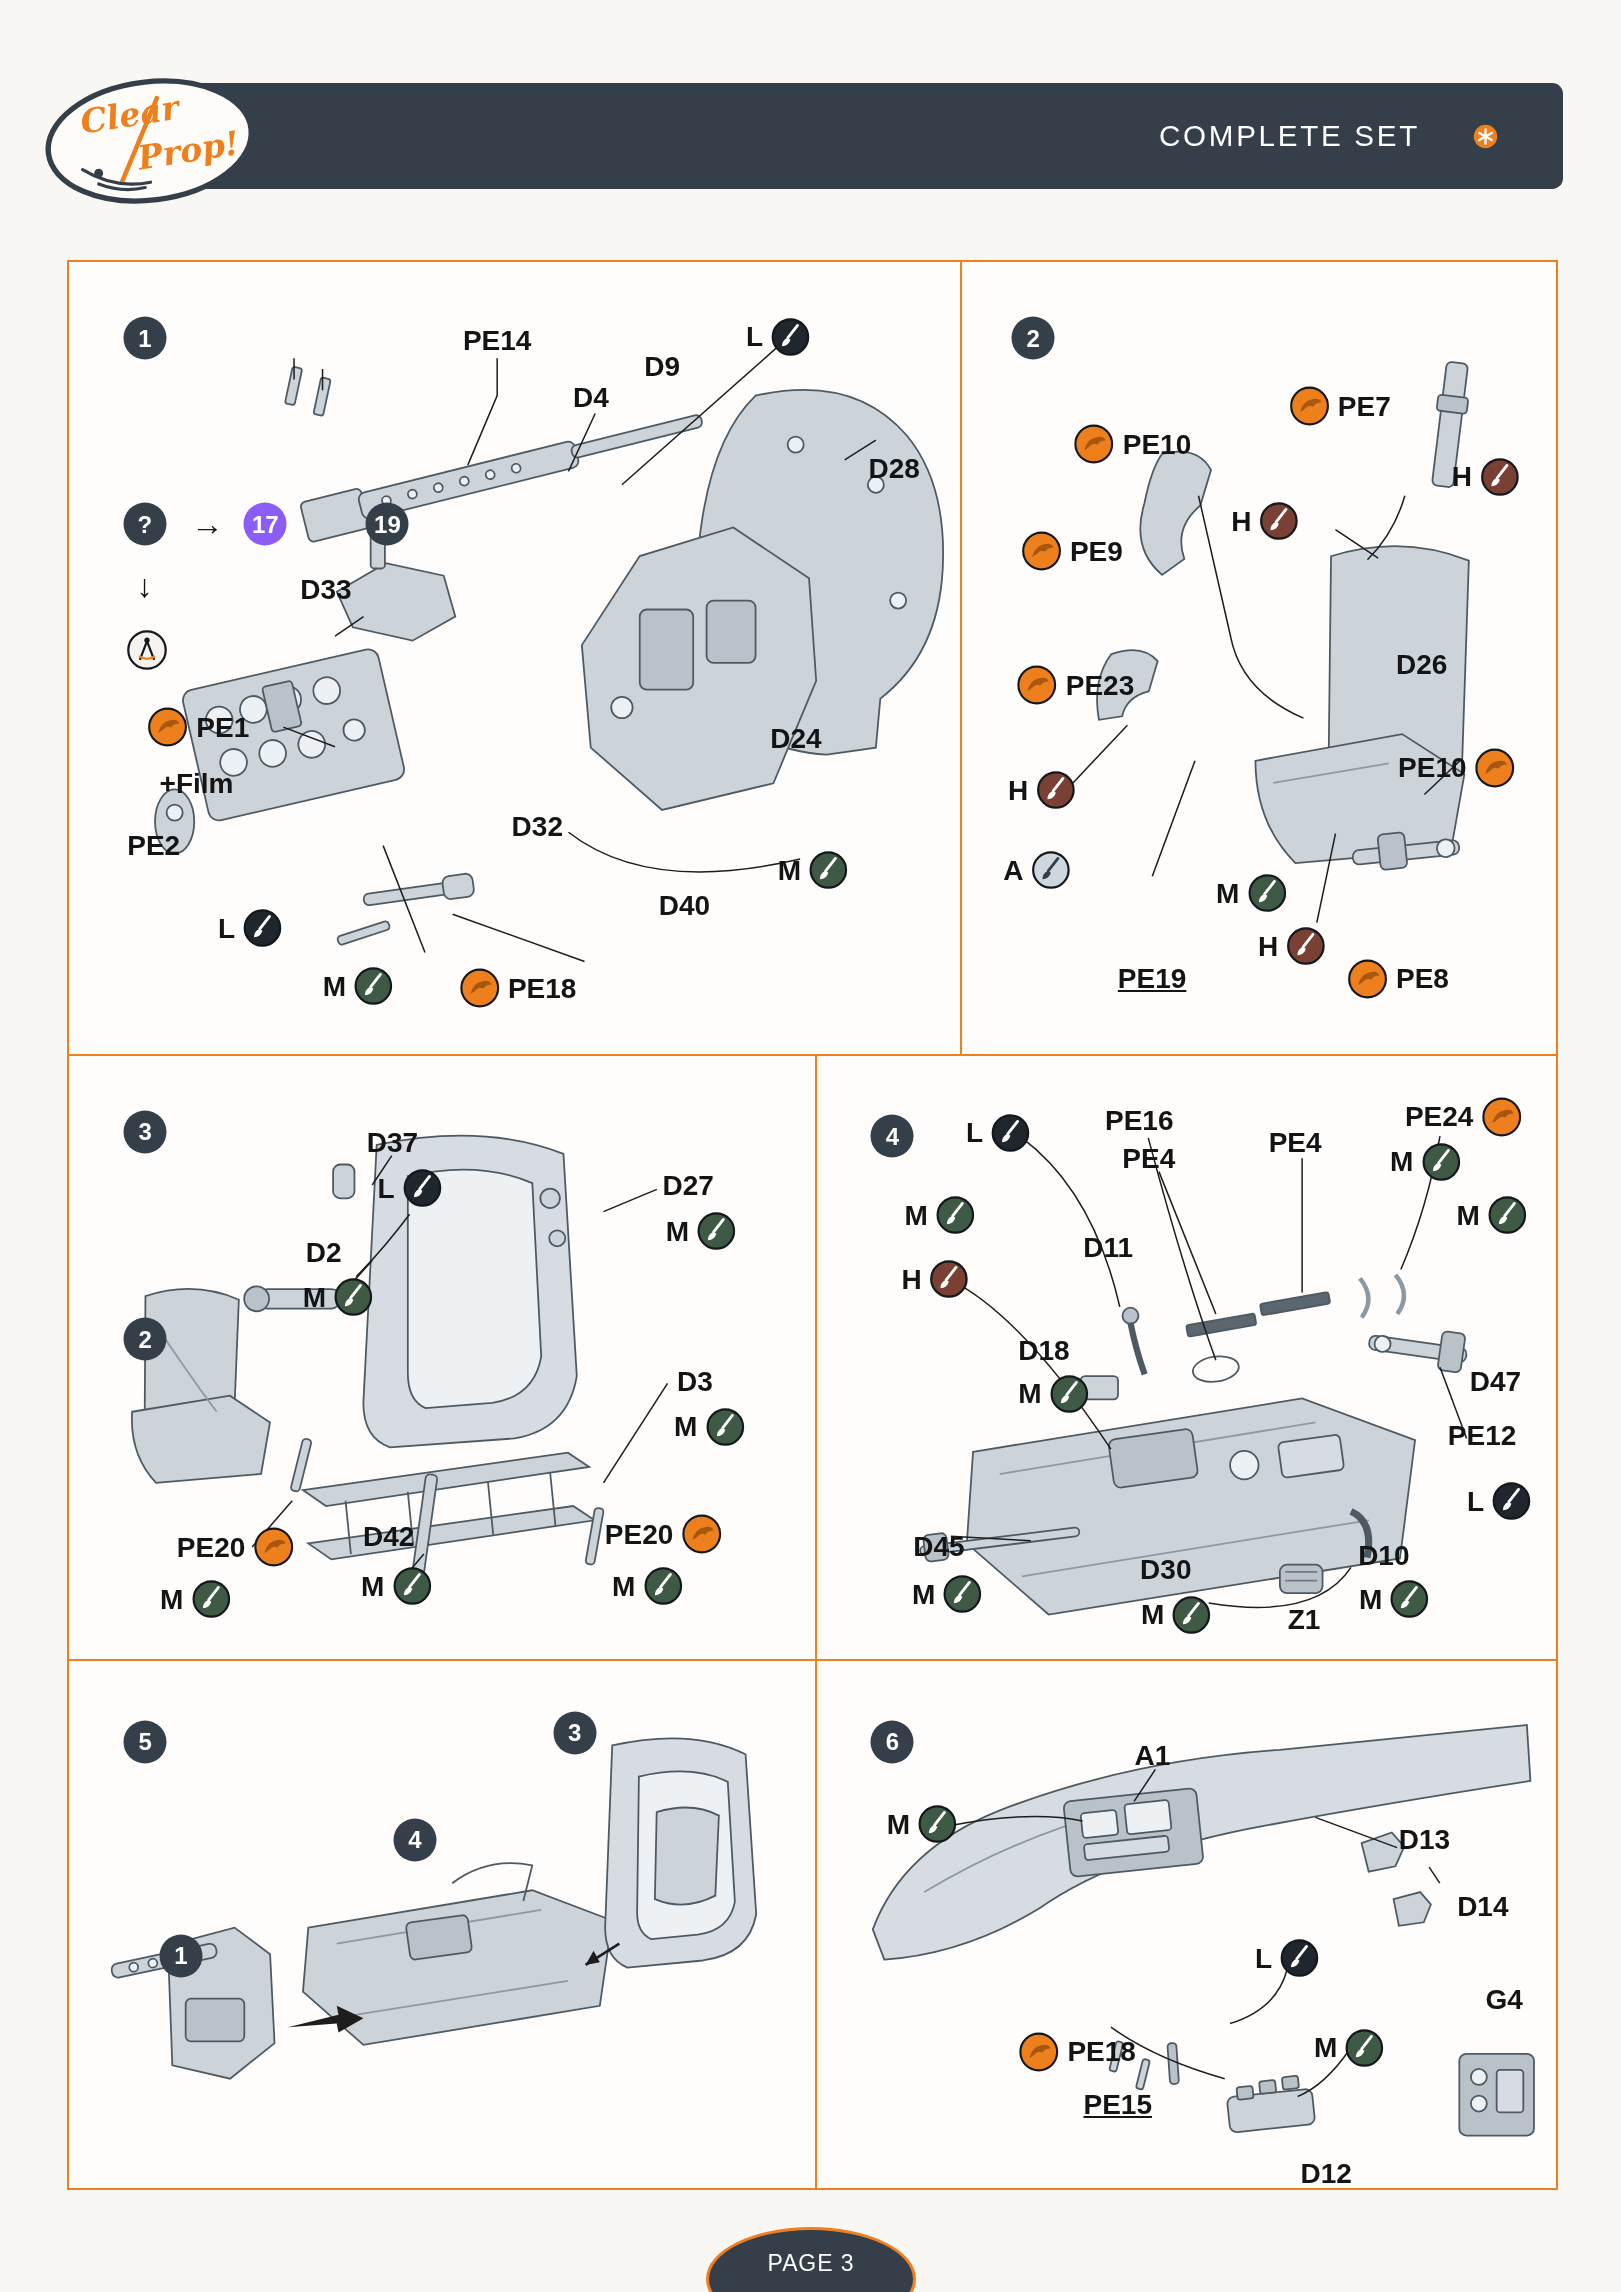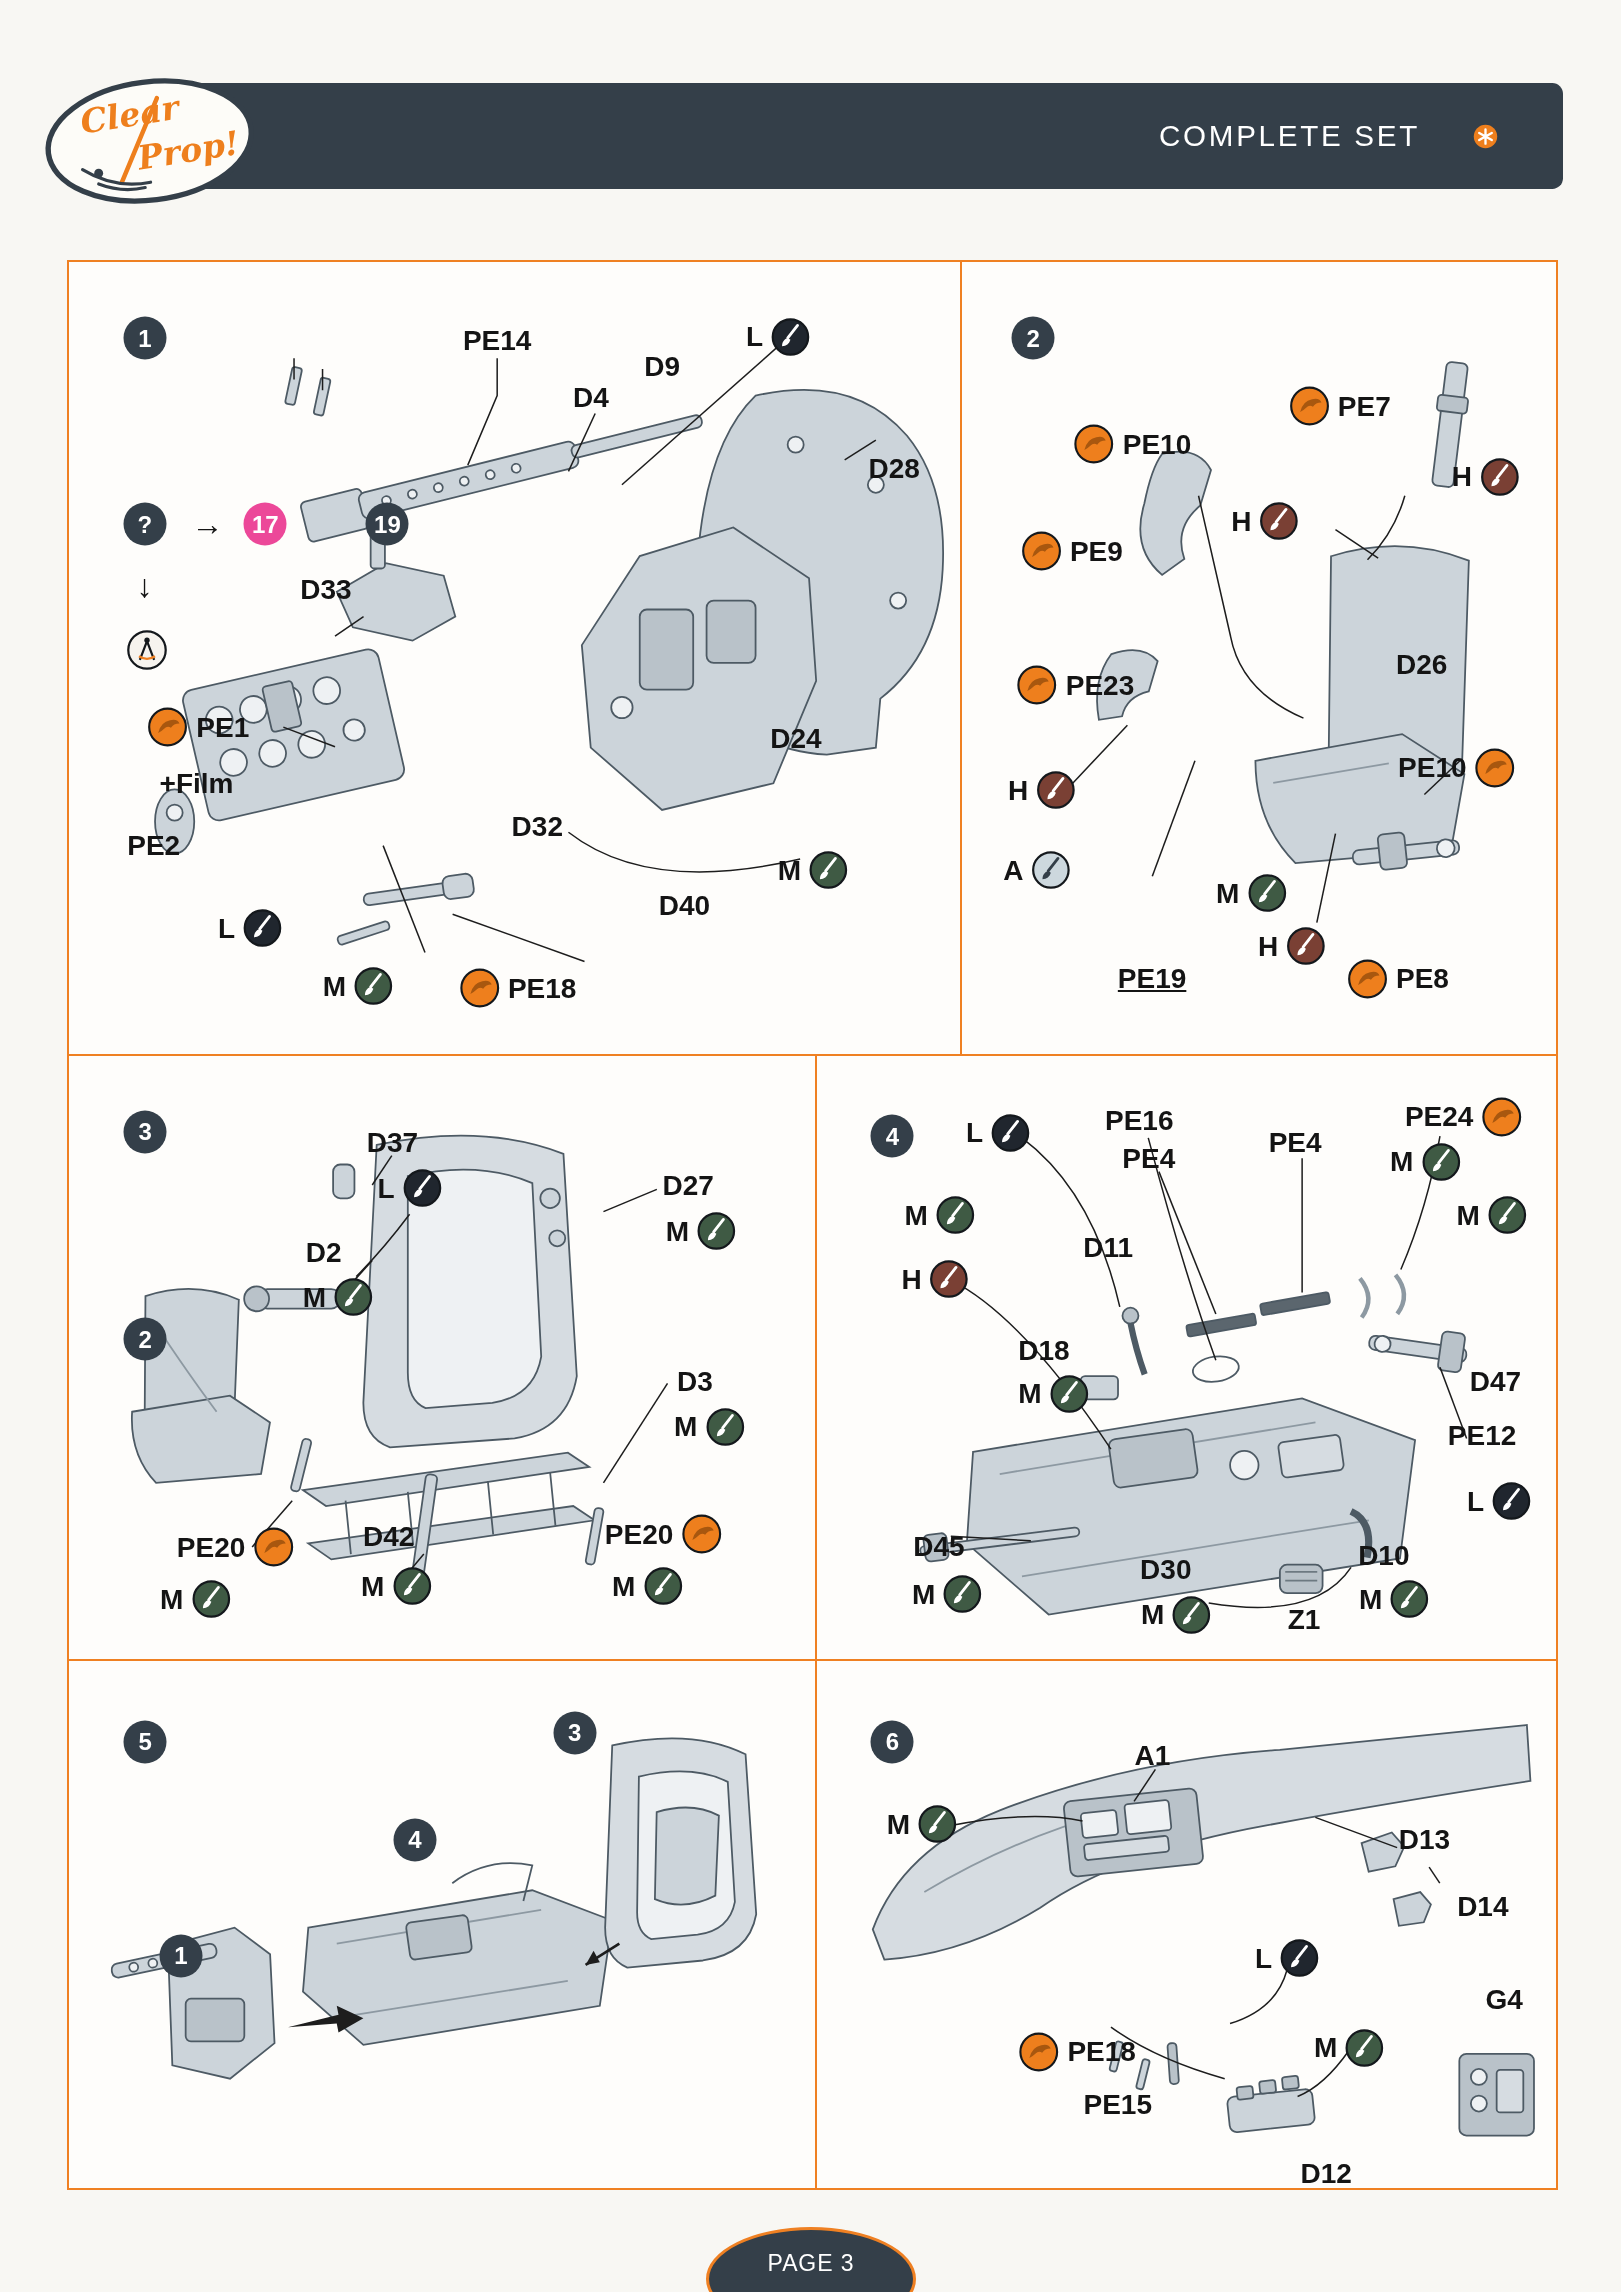--- a/index.html
+++ b/index.html
@@ -35,21 +35,21 @@
   .item{
     position:absolute;transform:translate(-50%,-50%);
     display:flex;align-items:center;gap:8px;white-space:nowrap;
     font-weight:700;font-size:28px;
   }
   .item .lbl{font-weight:700;font-size:28px;}
   .badge{
     width:43px;height:43px;border-radius:50%;background:#343f49;color:#fff;
     justify-content:center;font-size:24px;gap:0;
   }
-  .badge.orange{background:#ec4899;}
+  .badge.orange{background:#8b5cf6;}
   .arr{font-size:32px;}
   
   .footer-oval{
     position:absolute;left:706px;top:2227px;width:210px;height:104px;
     background:#343f49;border:3.6px solid #ef8022;border-radius:50%;
     display:flex;justify-content:center;box-sizing:border-box;
   }
   .footer-oval span{color:#fff;font-size:23px;letter-spacing:0.9px;margin-top:19.7px;}
 </style>
 </head>
@@ -686,21 +686,21 @@
         <span class="lbl">PE18</span>
       </div>
       <div class="item row" style="left: 72%; top: 73.4%;">
         <span class="lbl">M</span>
         <svg width="39" height="39" viewBox="0 0 44 44">
           <circle cx="22" cy="22" r="20" fill="#3f5a44" stroke="#14181c" stroke-width="2.5"></circle>
           <path d="M30 9 L19 23" stroke="#ffffff" stroke-width="3.2" stroke-linecap="round"></path>
           <path d="M19 23 c-4 1 -6.5 4.5 -6.5 9.5 c5 -0.5 8 -3 9.5 -7.5 z" fill="#ffffff"></path>
         </svg>
       </div>
-      <div class="item lbl" style="left: 40.7%; top: 84.2%;">PE15</div>
+      <div class="item lbl" style="left: 40.7%; top: 84.2%; text-decoration: underline;">PE15</div>
       <div class="item lbl" style="left: 68.9%; top: 90.2%; margin-top: 38px;">D12</div>
     </div>
 </div>
 
 <div class="footer-oval">
   <span>PAGE 3</span>
 </div>
 
 
 </body></html>

